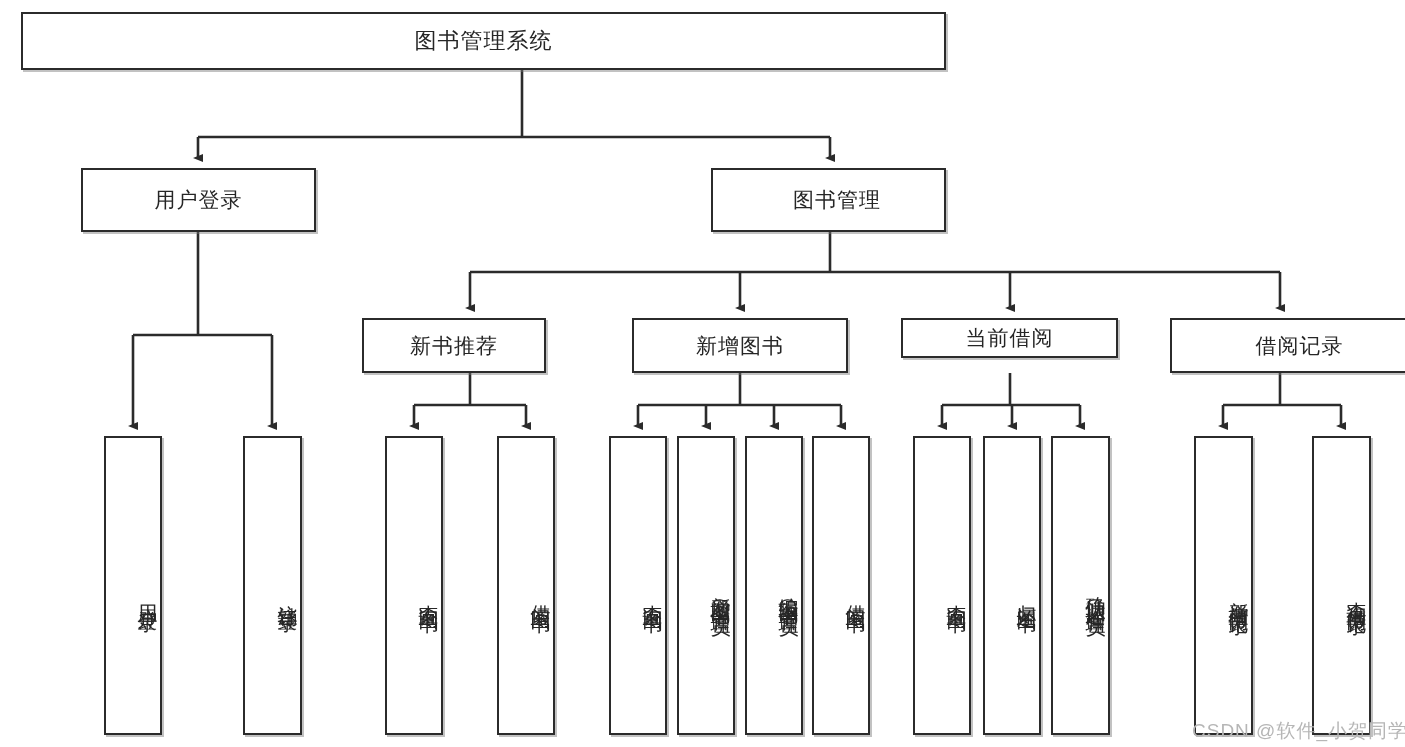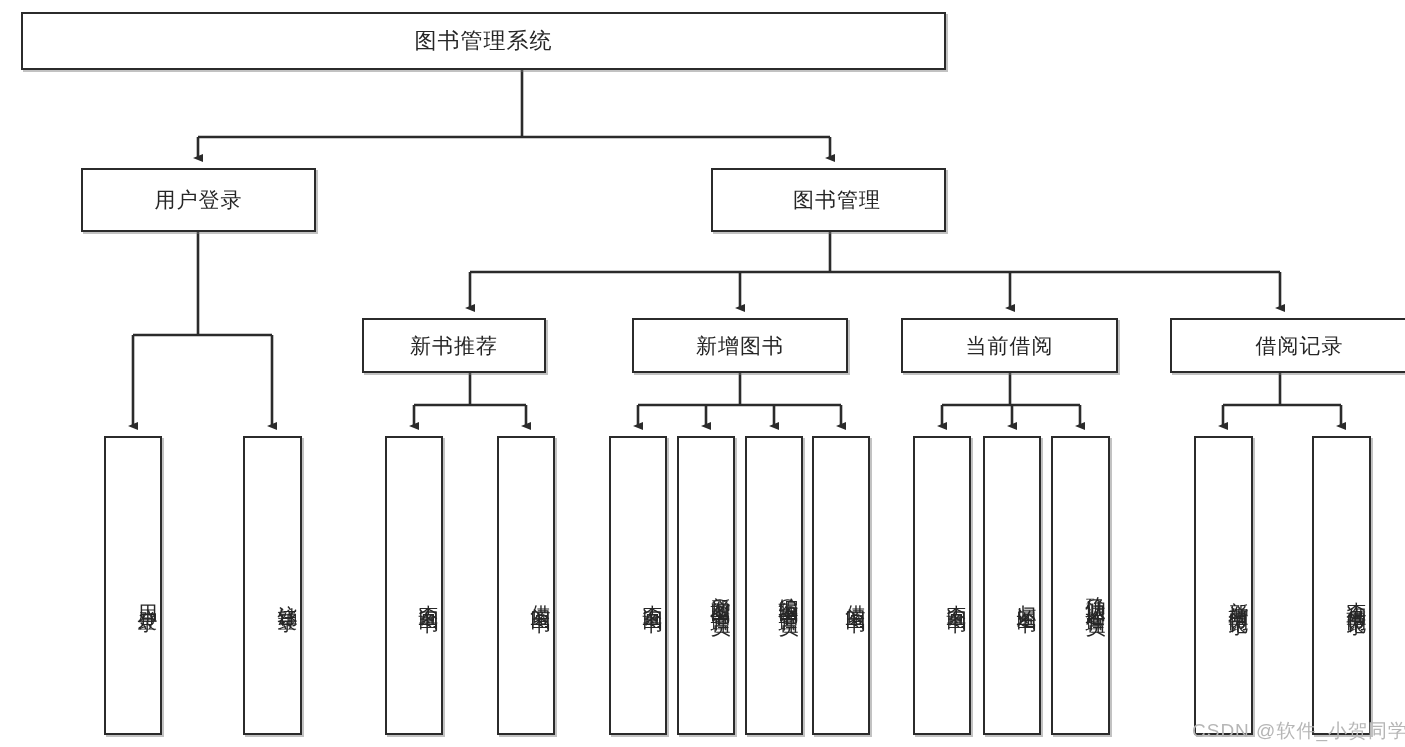--- a/index.html
+++ b/index.html
@@ -127,21 +127,21 @@
   <div class="node h" style="left:711px;top:168px;width:235px;height:64px;padding-left:17px;">
     <span>图书管理</span>
   </div>
 
   <div class="node h" style="left:362px;top:318px;width:184px;height:55px;">
     <span>新书推荐</span>
   </div>
   <div class="node h" style="left:632px;top:318px;width:216px;height:55px;">
     <span>新增图书</span>
   </div>
-  <div class="node h" style="left:901px;top:318px;width:217px;height:55px;">
+  <div class="node h" style="left:901px;top:318px;width:217px;height:40px;">
     <span>当前借阅</span>
   </div>
   <div class="node h" style="left:1170px;top:318px;width:259px;height:55px;justify-content:center;">
     <span>借阅记录</span>
   </div>
 
   <div class="node leaf" style="left:104px;top:436px;width:58px;height:299px;">
     <span class="leaf-label">用户登录</span>
   </div>
   <div class="node leaf" style="left:243px;top:436px;width:59px;height:299px;">

